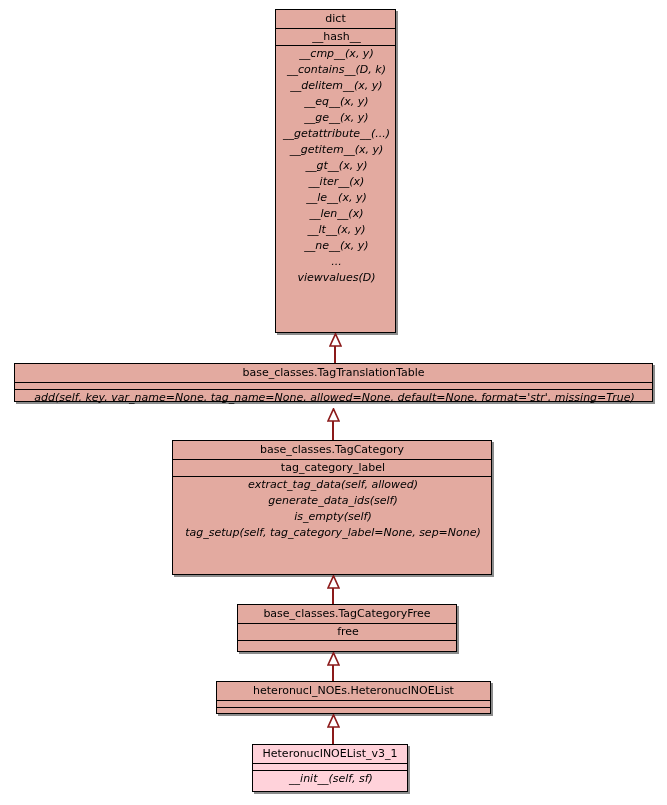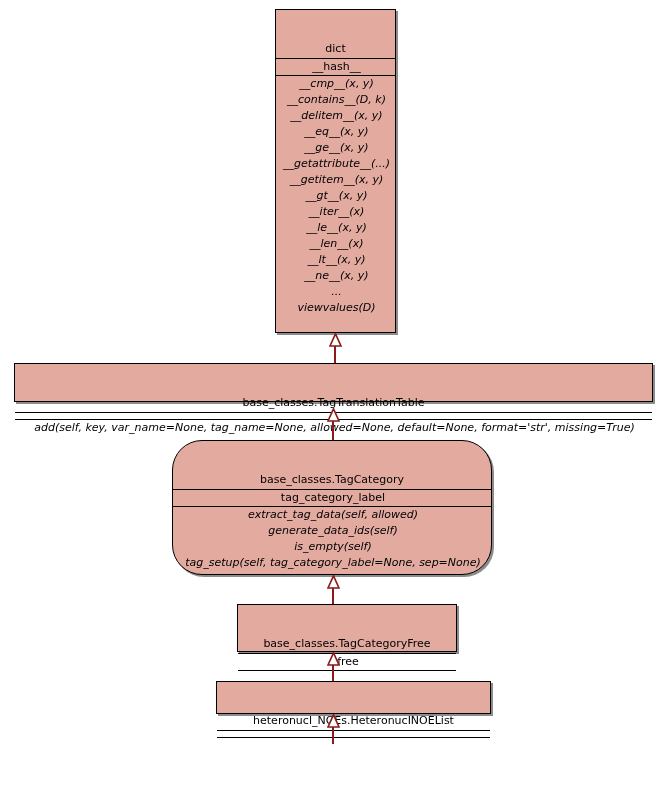--- a/index.html
+++ b/index.html
@@ -39,21 +39,20 @@
     font-style: italic;
   }
   .cls-title {
     text-align: center;
     font-size: 11px;
     line-height: 15px;
     padding: 1px 3px 2px 3px;
     color: #000000;
     white-space: nowrap;
     overflow: hidden;
-    margin-top: 30px;
   }
   .cls-rows {
     padding: 0;
   }
   .cls-rows.empty {
     height: 7px;
   }
   .row {
     font-size: 11px;
     line-height: 16px;
@@ -131,21 +130,21 @@
 
   <div class="edge" style="left:327px; top:408px; width:13px; height:32px;">
     <div class="edge-line" style="left:5px; top:13px; width:2px; height:19px;"></div>
     <div class="edge-arrow" style="left:0px; top:0px;">
       <svg width="13" height="14" viewBox="0 0 13 14">
         <polygon points="6.5,0.8 12,13 1,13" fill="#ffffff" stroke="#8b1a1a" stroke-width="1.6"></polygon>
       </svg>
     </div>
   </div>
 
-  <div class="uml-class" style="left:172px; top:440px; width:320px; height:135px;border-radius:30px;">
+  <div class="uml-class" style="left:172px; top:440px; width:320px; height:135px;">
     <div class="compartment cls-title">base_classes.TagCategory</div>
     <div class="compartment cls-rows">
       <div class="row">tag_category_label</div>
     </div>
     <div class="compartment cls-rows">
       <div class="row">extract_tag_data(self, allowed)</div>
       <div class="row">generate_data_ids(self)</div>
       <div class="row">is_empty(self)</div>
       <div class="row">tag_setup(self, tag_category_label=None, sep=None)</div>
     </div>
@@ -185,14 +184,21 @@
 
   <div class="edge" style="left:327px; top:714px; width:13px; height:30px;">
     <div class="edge-line" style="left:5px; top:13px; width:2px; height:17px;"></div>
     <div class="edge-arrow" style="left:0px; top:0px;">
       <svg width="13" height="14" viewBox="0 0 13 14">
         <polygon points="6.5,0.8 12,13 1,13" fill="#ffffff" stroke="#8b1a1a" stroke-width="1.6"></polygon>
       </svg>
     </div>
   </div>
 
+  <div class="uml-class highlight" style="left:252px; top:744px; width:156px; height:48px;">
+    <div class="compartment cls-title">HeteronucINOEList_v3_1</div>
+    <div class="compartment cls-rows empty"></div>
+    <div class="compartment cls-rows">
+      <div class="row">__init__(self, sf)</div>
+    </div>
+  </div>
 
 </div>
 
 </body></html>

